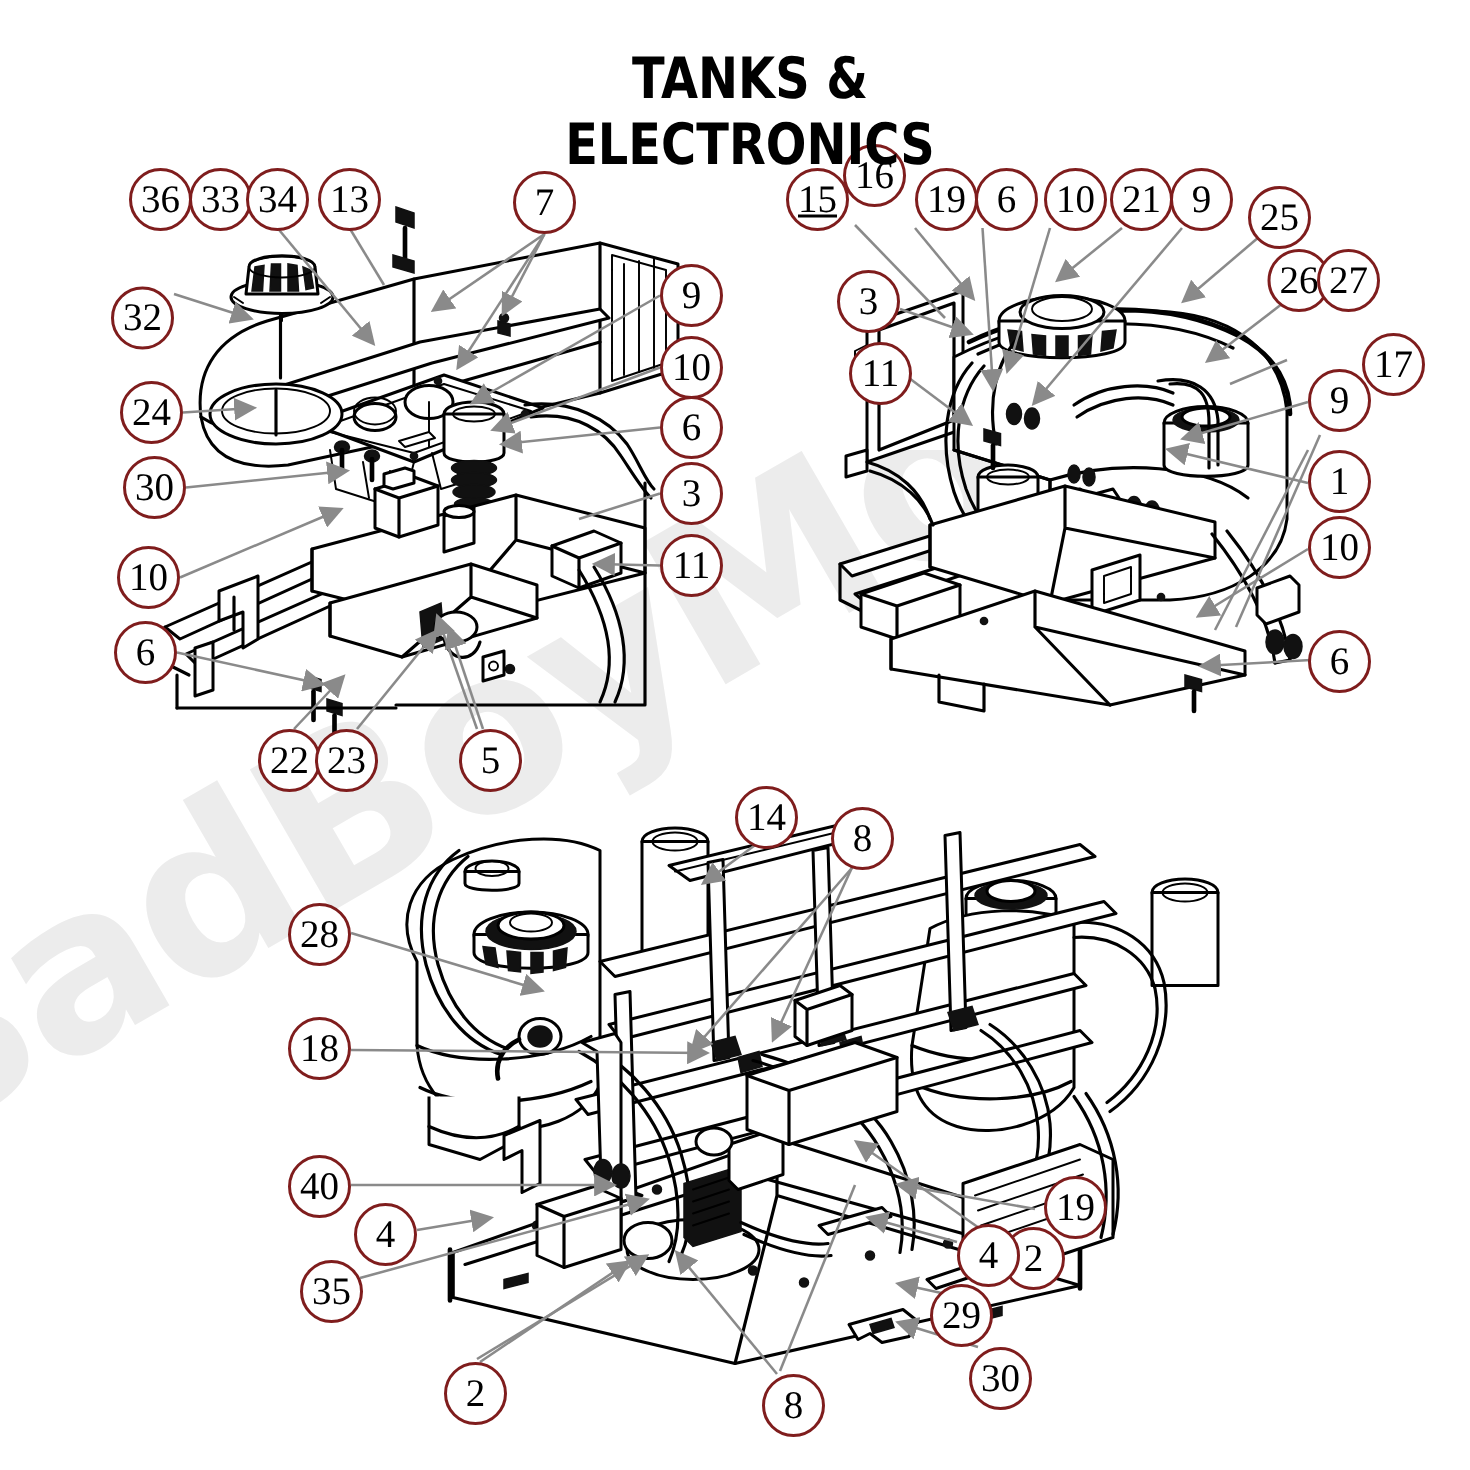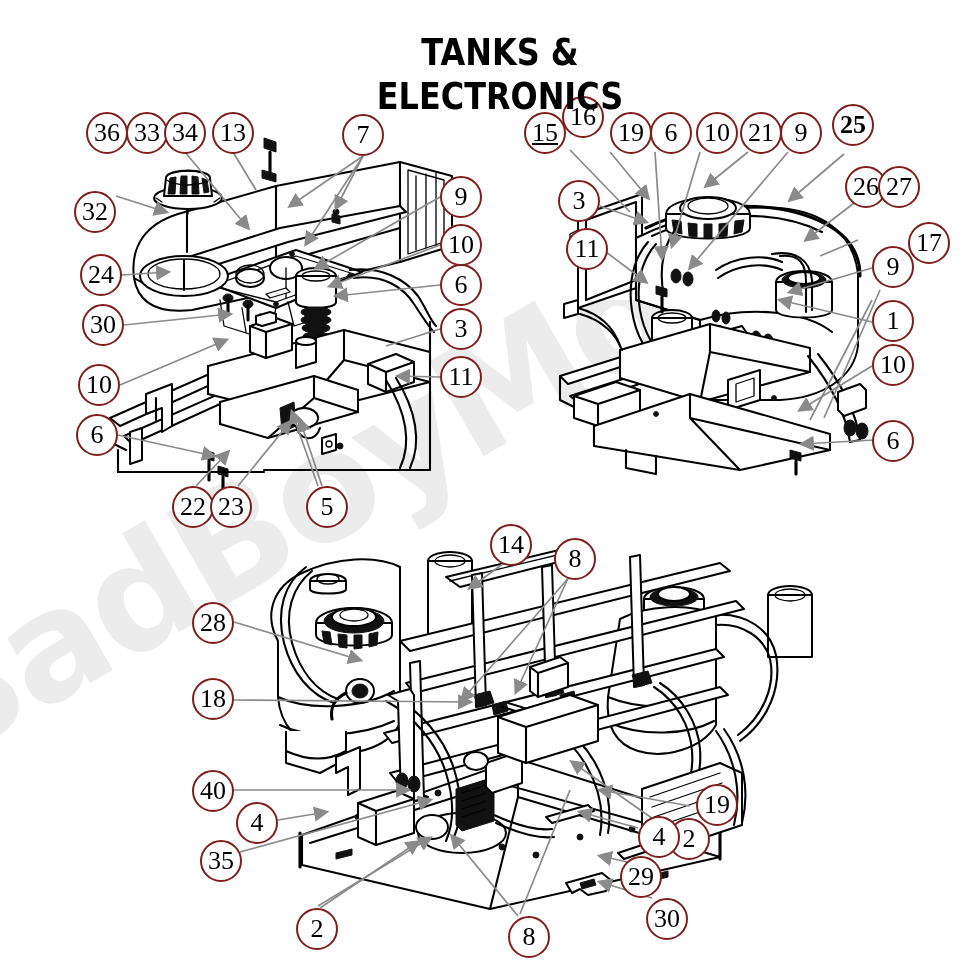--- a/index.html
+++ b/index.html
@@ -602,21 +602,21 @@
     <div class="callout" style="left:210px; top:486px;">23</div>
     <div class="callout" style="left:306px; top:486px;">5</div>
 
     <div class="callout" style="left:524px; top:112px;text-decoration:underline;">15</div>
     <div class="callout" style="left:562px; top:96px;text-align:center;">16</div>
     <div class="callout" style="left:610px; top:112px;">19</div>
     <div class="callout" style="left:650px; top:112px;">6</div>
     <div class="callout" style="left:696px; top:112px;">10</div>
     <div class="callout" style="left:740px; top:112px;">21</div>
     <div class="callout" style="left:780px; top:112px;">9</div>
-    <div class="callout" style="left:832px; top:104px;font-weight:bold;">25</div>
+    <div class="callout" style="left:832px; top:124px;">25</div>
     <div class="callout" style="left:558px; top:180px;">3</div>
     <div class="callout" style="left:845px; top:166px;">26</div>
     <div class="callout" style="left:878px; top:166px;">27</div>
     <div class="callout" style="left:908px; top:206px;margin-top:16px;">17</div>
     <div class="callout" style="left:566px; top:228px;">11</div>
     <div class="callout" style="left:872px; top:246px;">9</div>
     <div class="callout" style="left:872px; top:300px;">1</div>
     <div class="callout" style="left:872px; top:344px;">10</div>
     <div class="callout" style="left:872px; top:420px;">6</div>
 

